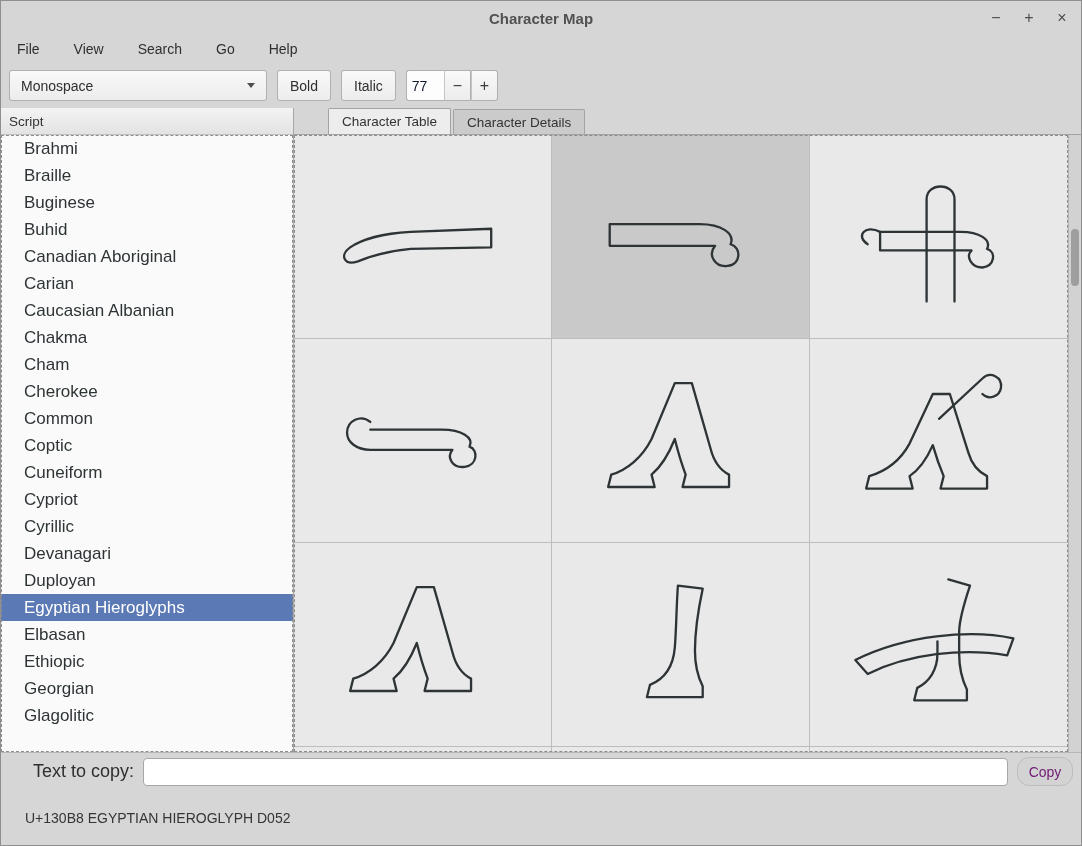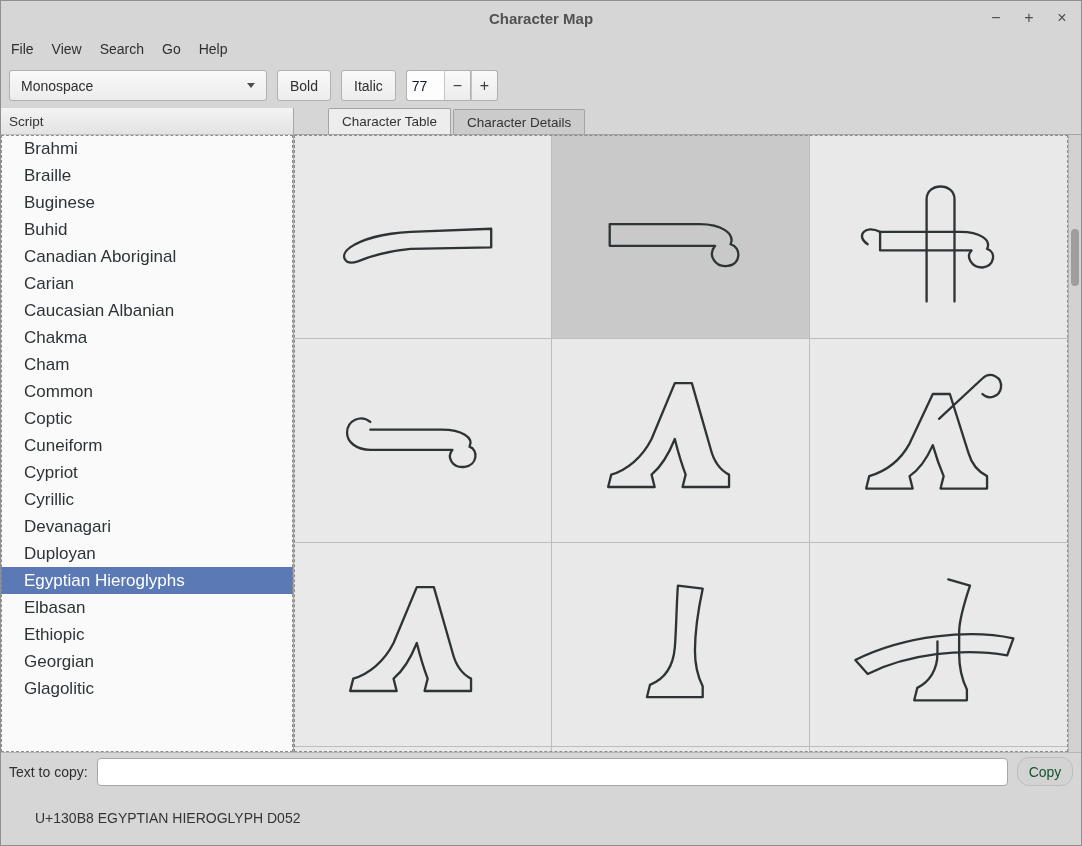--- a/index.html
+++ b/index.html
@@ -23,21 +23,21 @@
     display:flex; align-items:center; justify-content:center;
     font-weight:bold; font-size:15px; color:#515151;
   }
   .win-controls {
     position:absolute; right:12px; top:0; height:34px;
     display:flex; align-items:center; gap:19px;
     color:#4f4f4f; font-size:16px;
   }
   .win-controls span { width:14px; text-align:center; cursor:default; }
   
-  .menubar { height:28px; flex:0 0 28px; display:flex; align-items:center; padding-left:1px; }
+  .menubar { height:28px; flex:0 0 28px; display:flex; align-items:center; padding-left:7px;gap:16px; }
   .menu-item { padding:4px 9px; font-size:14px; color:#2f2f2f; }
   
   .toolbar { height:45px; flex:0 0 45px; display:flex; align-items:center; padding:0 8px; gap:10px; }
   .combo {
     width:258px; height:31px;
     background:linear-gradient(#f9f9f9,#ececec);
     border:1px solid #b0b0b0; border-radius:3px;
     display:flex; align-items:center; padding:0 11px; font-size:14px;
   }
   .combo .combo-label { flex:1; color:#2f2f2f; }
@@ -112,31 +112,31 @@
   }
   .vscrollbar .thumb {
     position:absolute; left:2px; right:2px; top:94px; height:57px;
     background:#9e9e9e; border-radius:5px;
   }
   
   .copy-bar {
     height:38px; flex:0 0 38px; border-top:1px solid #b6b6b6;
     display:flex; align-items:center; padding:0 8px; gap:9px;
   }
-  .copy-bar label { font-size:14px; color:#2f2f2f; white-space:nowrap; }
+  .copy-bar label { font-size:18px; color:#2f2f2f; white-space:nowrap;margin-left:24px; }
   .copy-bar input {
     flex:1; height:28px; border:1px solid #a6a6a6; border-radius:4px;
     background:#fff; padding:0 7px; font-size:14px; font-family:inherit;
   }
   .copy-btn {
     width:56px; height:29px; border:1px solid #bdbdbd; border-radius:12px;
-    background:#d3d3d3; color:#14532d; font-size:14px; font-family:inherit;
-  }
-  
-  .statusbar { height:55px; flex:0 0 55px; display:flex; align-items:center; padding-left:14px;margin-left:20px; }
+    background:#d3d3d3; color:#701a75; font-size:14px; font-family:inherit;
+  }
+  
+  .statusbar { height:55px; flex:0 0 55px; display:flex; align-items:center; padding-left:24px; }
   .statusbar span { font-size:14px; color:#353535; }
 </style>
 </head>
 <body>
 
 <div class="window">
 
   <div class="titlebar">
     <div class="title">Character Map</div>
     <div class="win-controls">
@@ -174,20 +174,21 @@
       <div class="script-list" id="script-list">
           <div class="script-item">Brahmi</div>
           <div class="script-item">Braille</div>
           <div class="script-item">Buginese</div>
           <div class="script-item">Buhid</div>
           <div class="script-item">Canadian Aboriginal</div>
           <div class="script-item">Carian</div>
           <div class="script-item">Caucasian Albanian</div>
           <div class="script-item">Chakma</div>
           <div class="script-item">Cham</div>
+          <div class="script-item">Cherokee</div>
           <div class="script-item">Common</div>
           <div class="script-item">Coptic</div>
           <div class="script-item">Cuneiform</div>
           <div class="script-item">Cypriot</div>
           <div class="script-item">Cyrillic</div>
           <div class="script-item">Devanagari</div>
           <div class="script-item">Duployan</div>
           <div class="script-item selected">Egyptian Hieroglyphs</div>
           <div class="script-item">Elbasan</div>
           <div class="script-item">Ethiopic</div>

